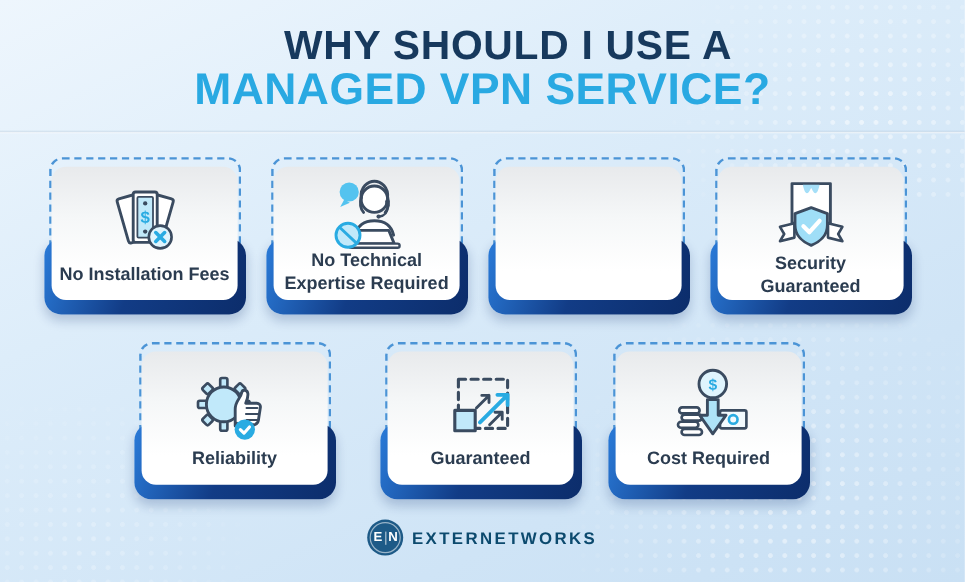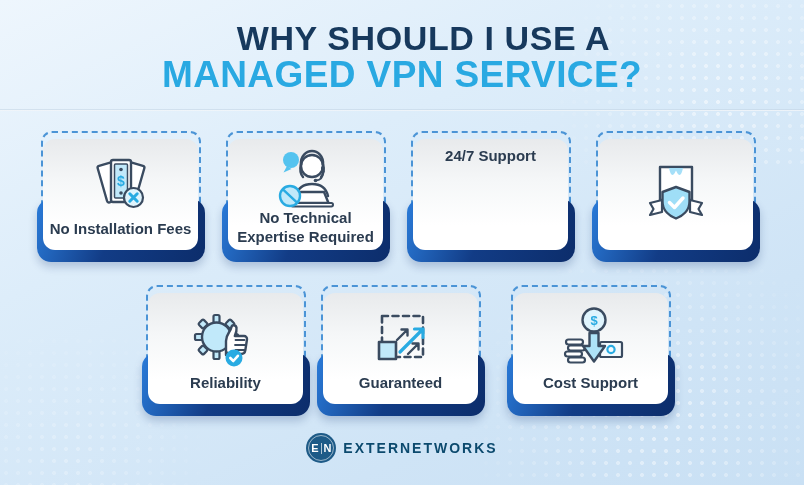--- a/index.html
+++ b/index.html
@@ -114,42 +114,42 @@
     </div>
     <div class="label">No Technical
 Expertise Required</div>
   </div>
 </div>
 
 <div class="card" style="left:413px; top:139px;">
   <div class="dash"></div>
   <div class="underlay"></div>
   <div class="face">
-    <div class="label">24/7 Support</div>
   </div>
 </div>
 
 <div class="card" style="left:598px; top:139px;">
   <div class="dash"></div>
   <div class="underlay"></div>
   <div class="face">
     <div class="icon-wrap">
       <svg width="72" height="64" viewBox="0 0 72 64" fill="none" stroke-linecap="round" stroke-linejoin="round">
         <rect x="20" y="6" width="32" height="33" fill="#fff" stroke="#3A4B60" stroke-width="2.4"></rect>
         <path d="M29 7 c1 4.5 2 7 3.5 7 s2.5-2.5 3.5-4.5 c1 2 2 4.5 3.5 4.5 s2.5-2.5 3.5-7 z" fill="#A5DFF8"></path>
         <path d="M10 42 l12-3 v12 l-12 3 3.5-6 z" fill="#fff" stroke="#3A4B60" stroke-width="2.2"></path>
         <path d="M62 42 l-12-3 v12 l12 3 -3.5-6 z" fill="#fff" stroke="#3A4B60" stroke-width="2.2"></path>
         <path d="M36 26 l13.5 5 v9.5 c0 9-7 14.5-13.5 17 c-6.5-2.5-13.5-8-13.5-17 V31 z" fill="#9FDEF7" stroke="#3A4B60" stroke-width="2.4"></path>
         <path d="M29.5 41.5 l5 5 l8.5-9.5" stroke="#fff" stroke-width="3.5"></path>
       </svg>
     </div>
-  </div>
-</div>
-
-<div class="card" style="left:148px; top:293px;">
+    <div class="label">Security Guaranteed</div>
+  </div>
+</div>
+
+<div class="card" style="left:118px; top:293px;">
   <div class="dash"></div>
   <div class="underlay"></div>
   <div class="face">
     <div class="icon-wrap">
       <svg width="74" height="64" viewBox="0 0 74 64" fill="none" stroke-linecap="round" stroke-linejoin="round">
         <g fill="#C1E9FA" stroke="#3A4B60" stroke-width="2.2">
           <rect x="24.5" y="9" width="6" height="8" rx="1.5"></rect>
           <rect x="24.5" y="45" width="6" height="8" rx="1.5" transform="rotate(180 27.5 49)"></rect>
           <rect x="6" y="28" width="8" height="6" rx="1.5"></rect>
           <rect x="41" y="28" width="8" height="6" rx="1.5"></rect>
@@ -197,21 +197,21 @@
           <rect x="12" y="33.5" width="17" height="5" rx="2.5"></rect>
           <rect x="14" y="39.5" width="17" height="5" rx="2.5"></rect>
           <rect x="11" y="45.5" width="17" height="5" rx="2.5"></rect>
           <rect x="14" y="51.5" width="17" height="5" rx="2.5"></rect>
         </g>
         <circle cx="40" cy="14" r="11.5" fill="#DFF4FD" stroke="#3A4B60" stroke-width="2.4"></circle>
         <text x="40" y="19" text-anchor="middle" font-size="13" fill="#29ABE2">$</text>
         <path d="M35.5 27 h9 v13 h6.5 L40 55.5 29 40 h6.5 z" fill="#AEE3F8" stroke="#3A4B60" stroke-width="2.4"></path>
       </svg>
     </div>
-    <div class="label">Cost Support</div>
+    <div class="label">Cost Required</div>
   </div>
 </div>
 
 <div class="footer">
   <div class="logo-badge">
     <span>E</span>
     <span class="sep"></span>
     <span>N</span>
   </div>
   <div class="logo-text">EXTERNETWORKS</div>

